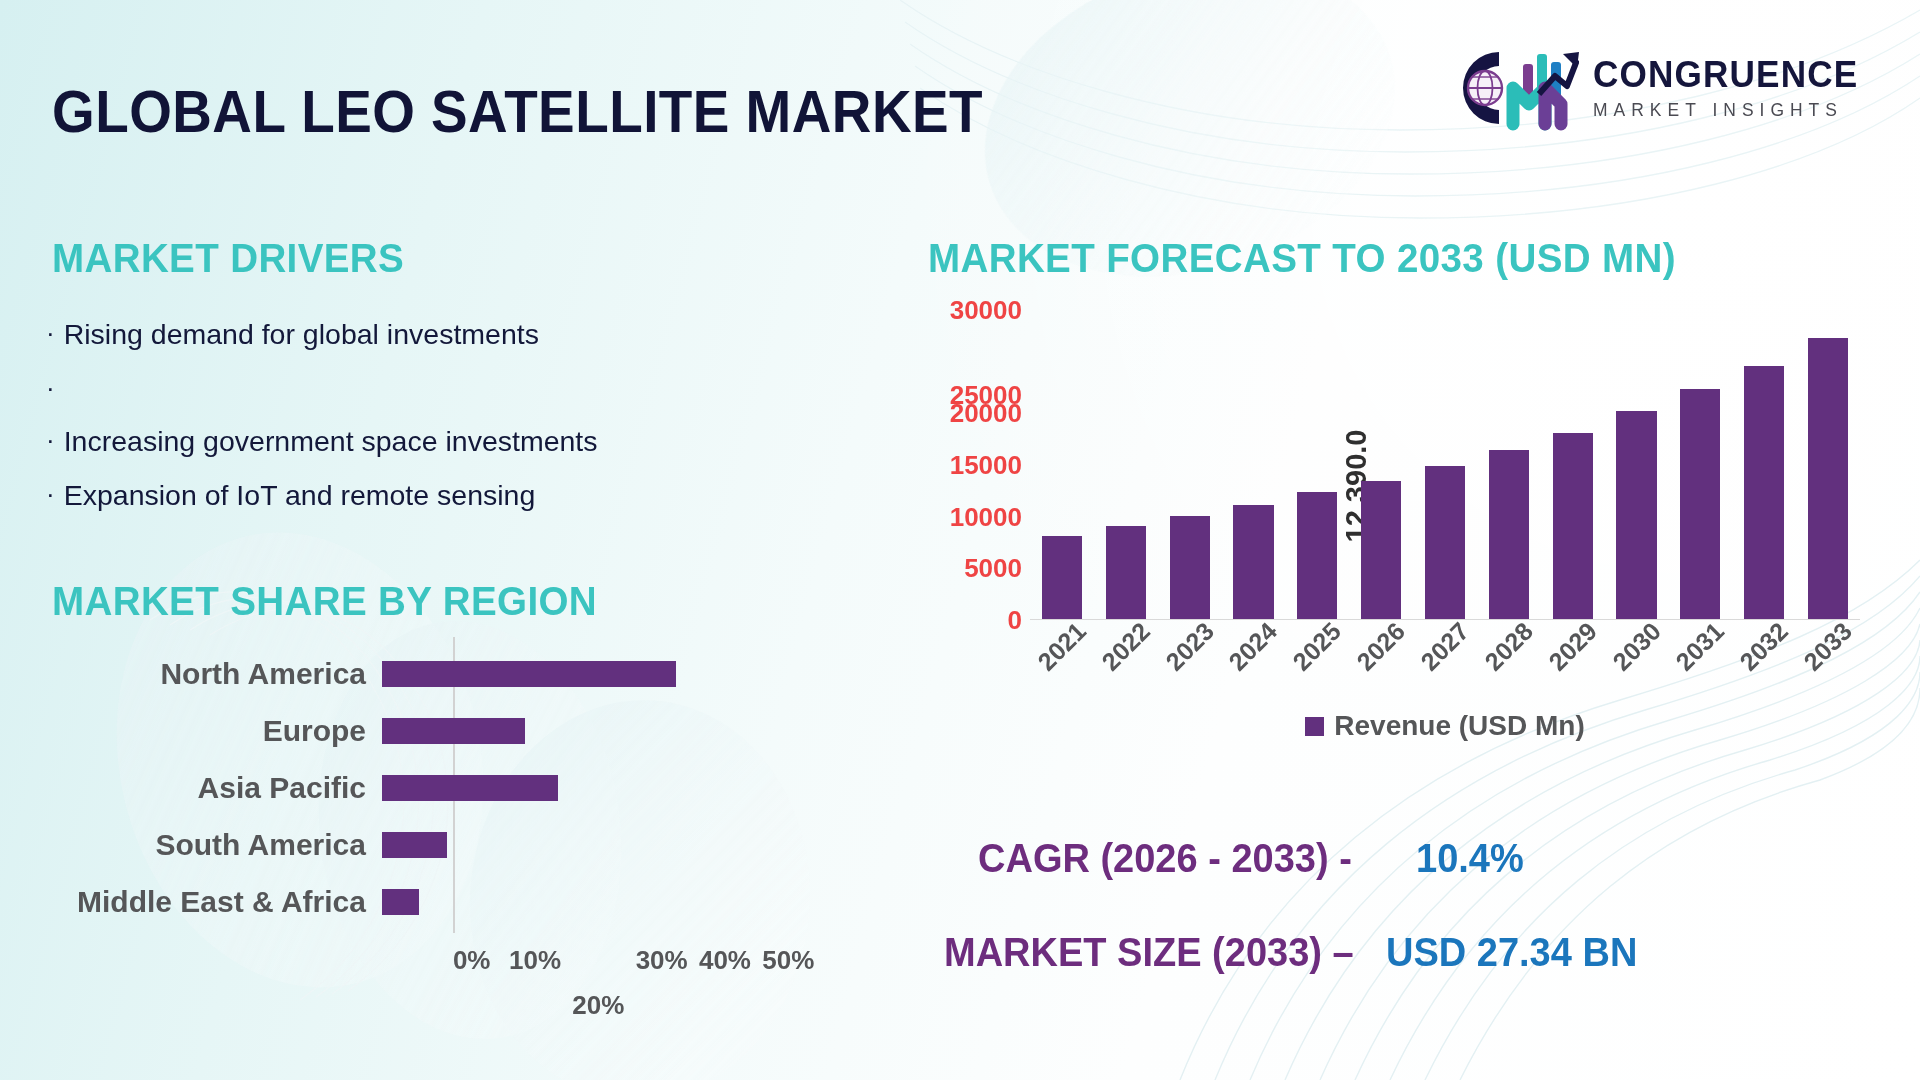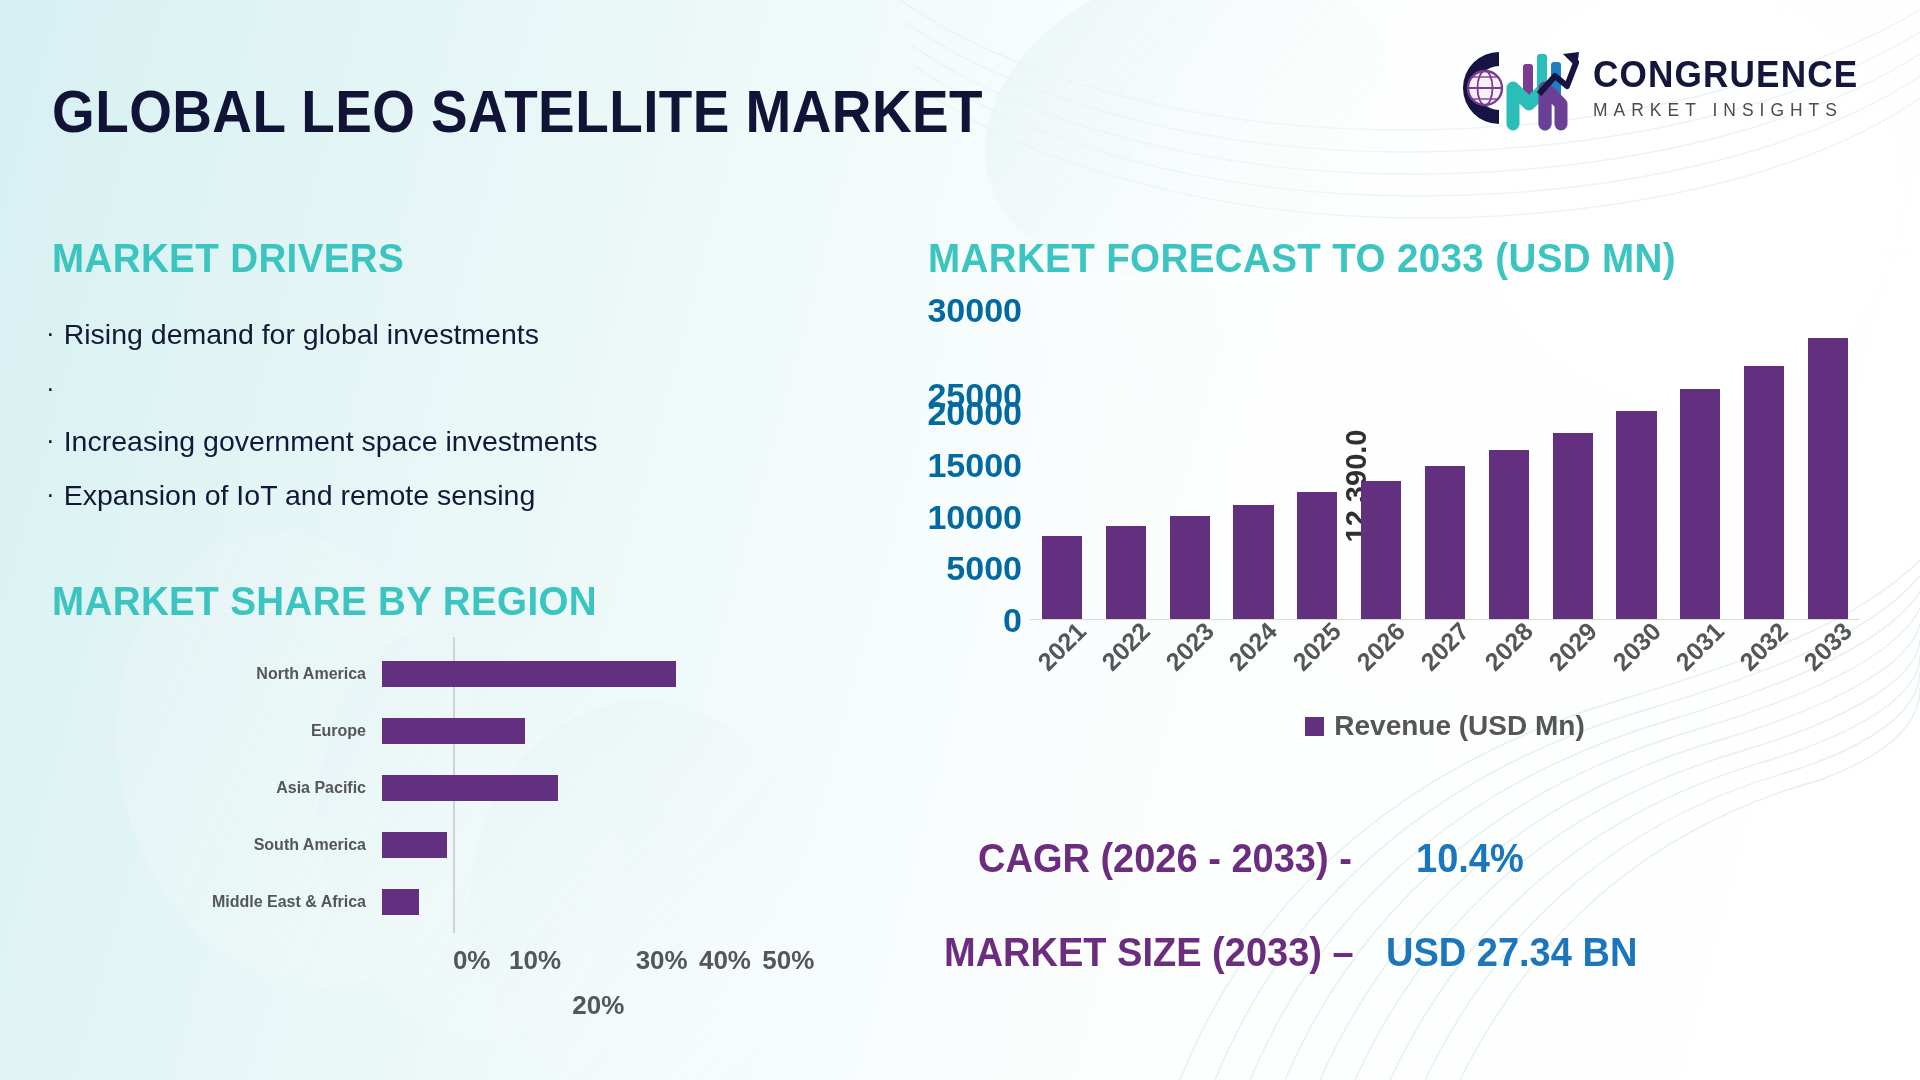--- a/index.html
+++ b/index.html
@@ -54,35 +54,35 @@
   .driver-bullet { font-size:26px; line-height:1; color:#13183a; }
 
   .share-head { position:absolute; left:52px; top:578px; font-size:41px; }
 
   
   .region-chart { position:absolute; left:60px; top:645px; width:760px; height:335px; }
   .region-rows { position:absolute; left:0; top:0; width:760px; }
   .region-row { display:flex; align-items:center; height:57px; }
   .region-label {
     width:322px; text-align:right; padding-right:16px;
-    font-size:16px; font-weight:bold; color:#555658; white-space:nowrap;
+    font-size:30px; font-weight:bold; color:#555658; white-space:nowrap;
   }
   .region-track { position:relative; height:57px; flex:1; }
   .region-bar { position:absolute; left:0; top:50%; transform:translateY(-50%); height:26px; background:#62307e; }
   .region-axis-line { position:absolute; left:393px; top:-8px; width:2px; height:296px; background:#d2d2d2; }
   .region-ticks { position:absolute; left:380px; top:300px; width:380px; display:flex; }
   .region-tick { font-size:26px; font-weight:bold; color:#555658; text-align:center; }
 
   
   .forecast-head { position:absolute; left:928px; top:235px; font-size:41px; }
 
   .forecast-chart { position:absolute; left:930px; top:310px; width:930px; height:400px; }
   .fc-ylabels { position:absolute; left:0; top:0; width:92px; height:310px; }
   .fc-ylabel {
-    position:absolute; right:0; font-size:34px; font-weight:bold; color:#0369a1;
+    position:absolute; right:0; font-size:26px; font-weight:bold; color:#ef4444;
     transform:translateY(-50%); white-space:nowrap;
   }
   .fc-plot { position:absolute; left:100px; top:0; right:0; height:310px; }
   .fc-baseline { position:absolute; left:0; bottom:0; width:100%; height:1.5px; background:#d9d9d9; }
   .fc-bars { position:absolute; left:0; bottom:0; width:100%; height:310px; display:flex; align-items:flex-end; justify-content:space-between; }
   .fc-barcell { position:relative; flex:1; display:flex; justify-content:center; align-items:flex-end; height:100%; }
   .fc-bar { width:63%; background:#62307e; position:relative; }
   .fc-barlabel-wrap { position:absolute; bottom:100%; left:50%; height:0; width:0; }
   .fc-barlabel-rot {
     position:absolute; bottom:6px; left:0;

